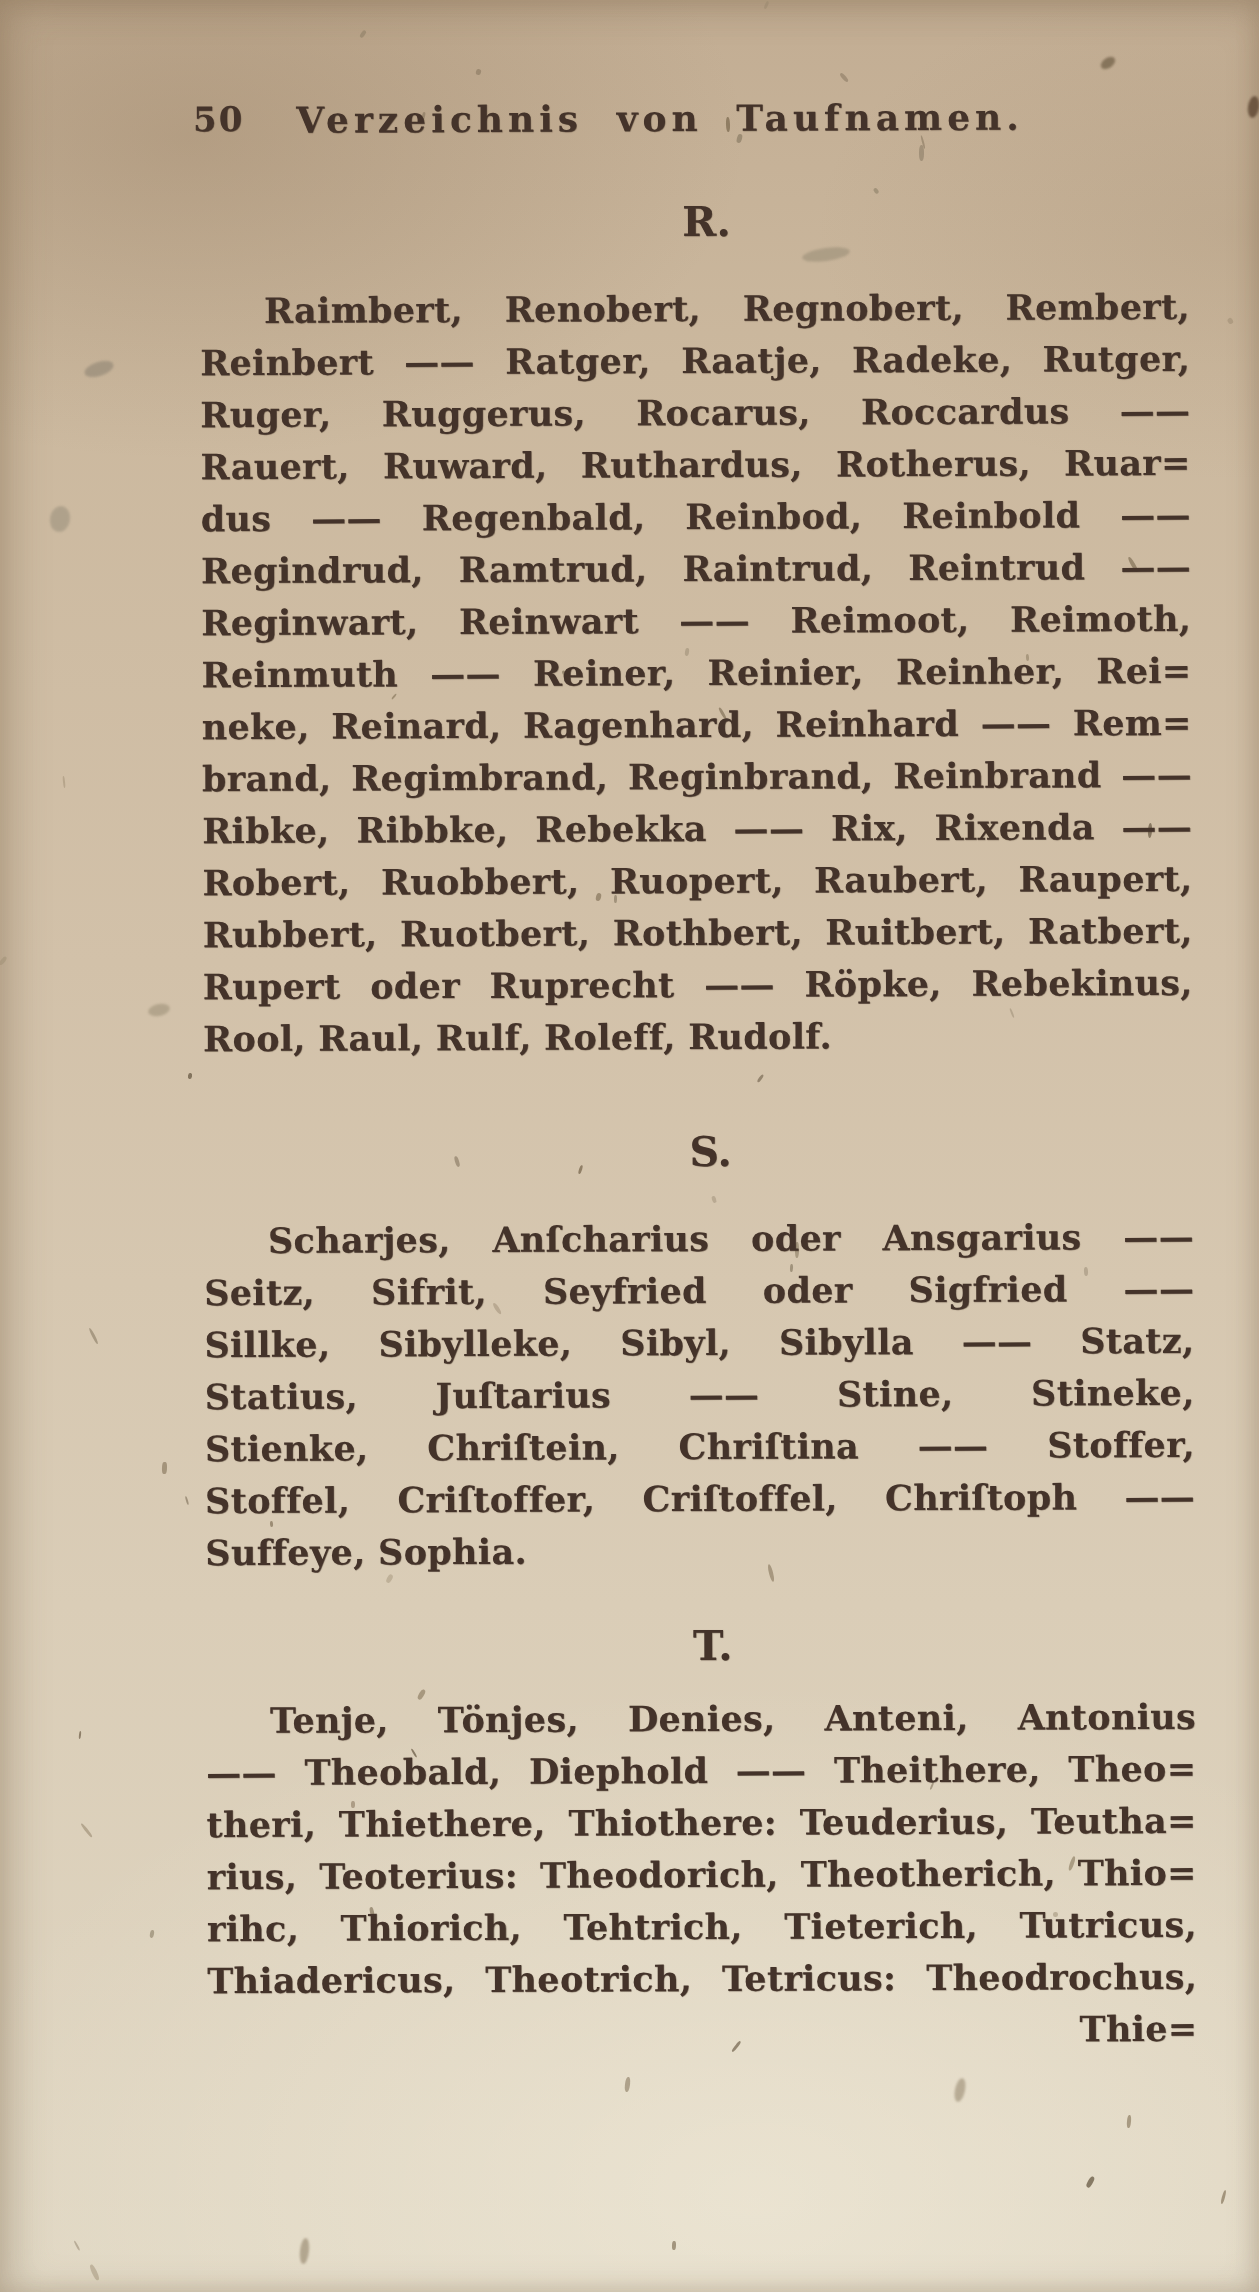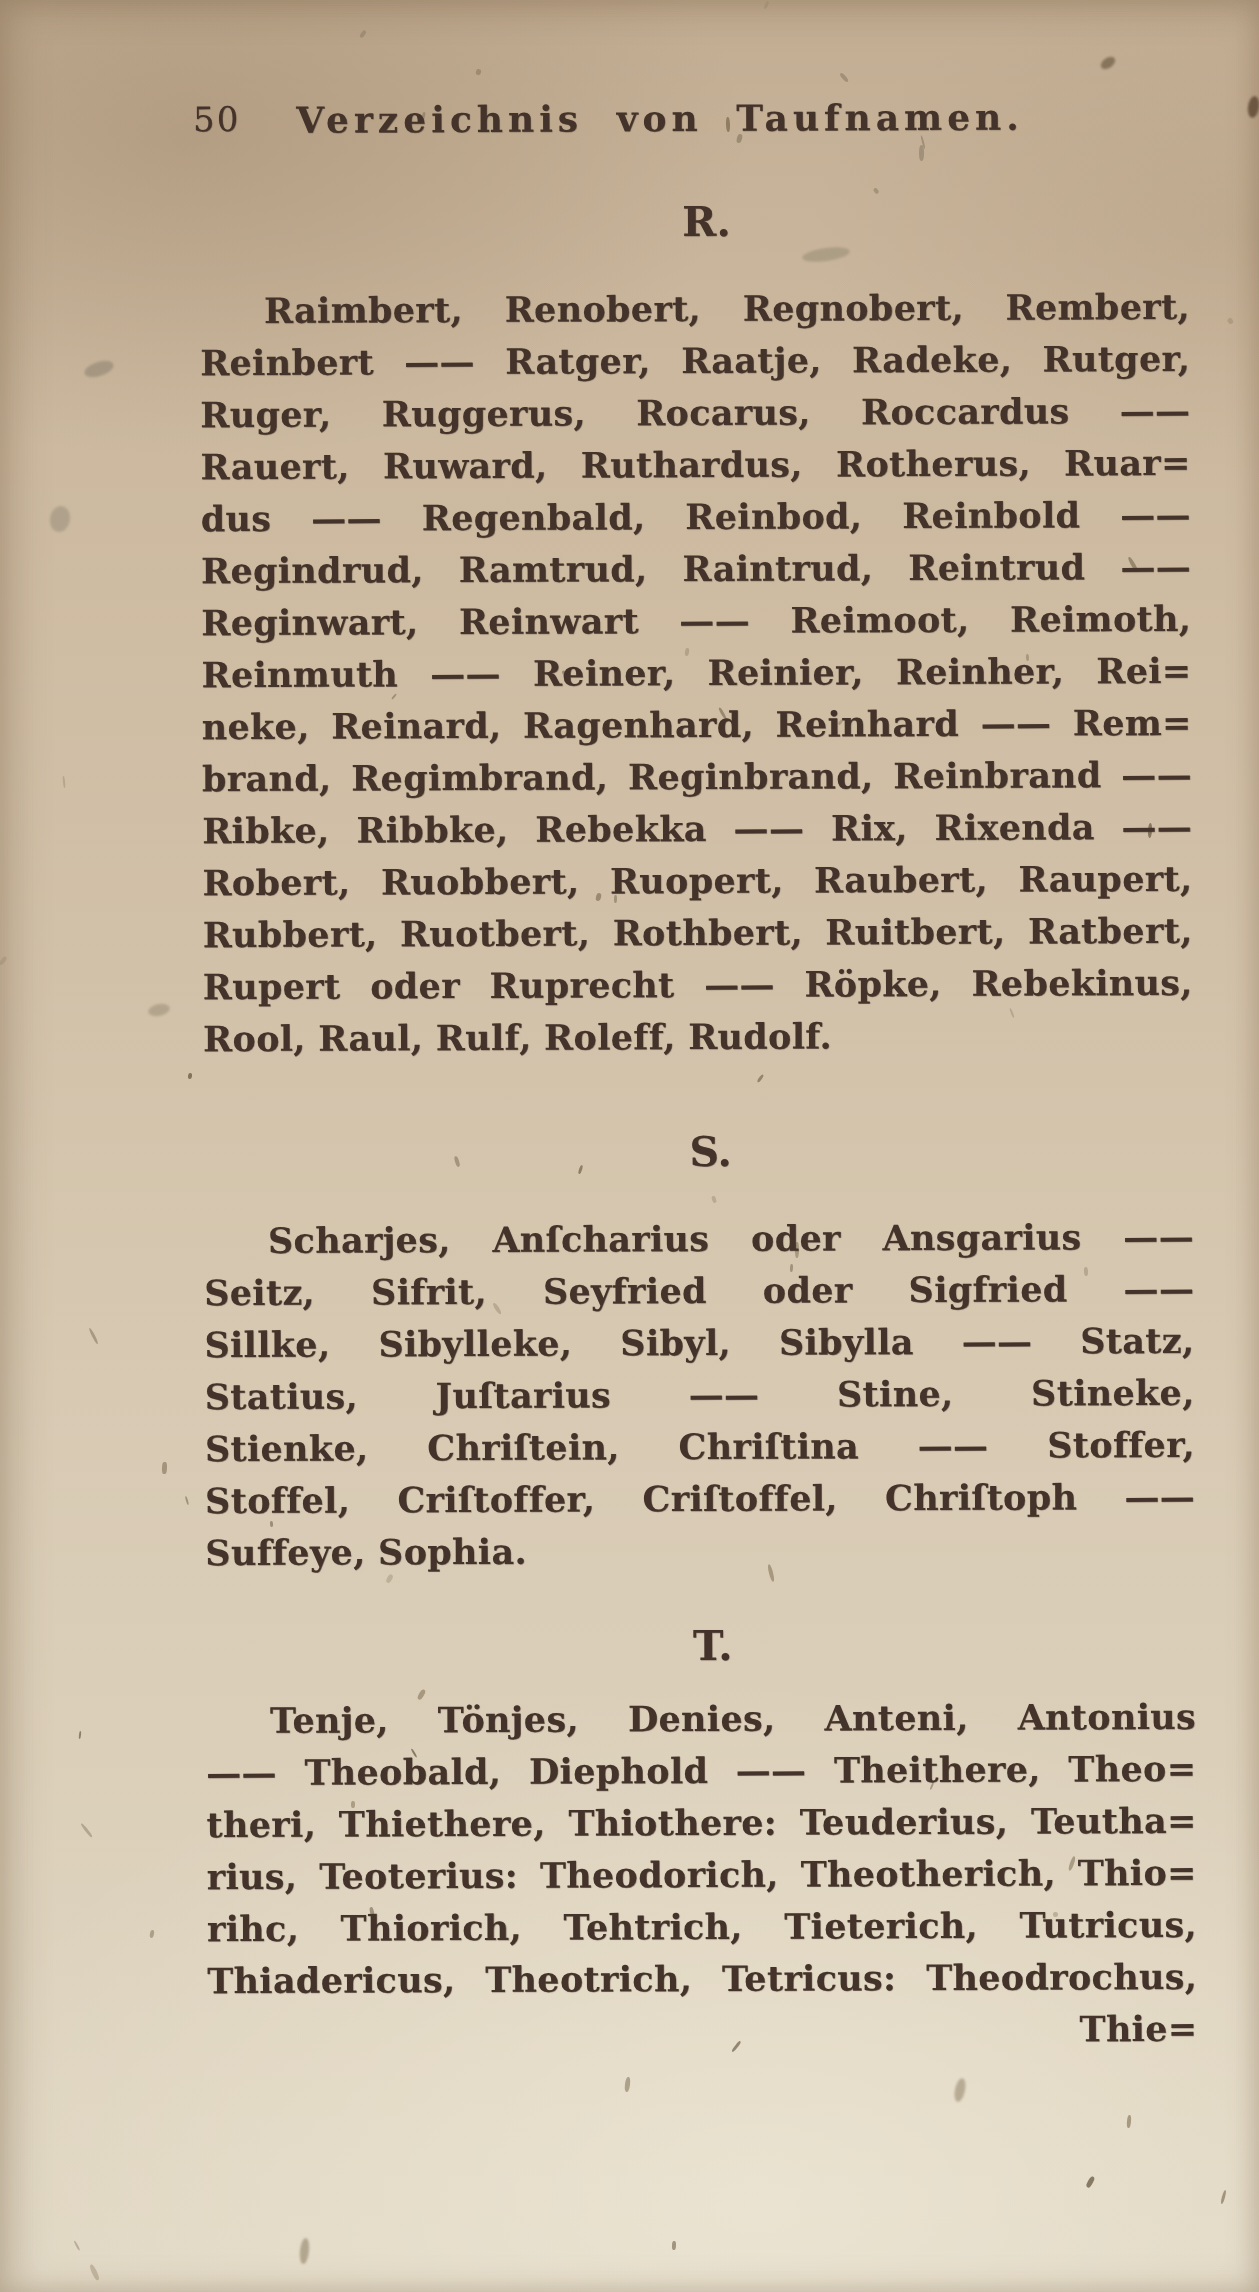--- a/index.html
+++ b/index.html
@@ -22,21 +22,21 @@
   .stain{position:absolute;border-radius:50%;filter:blur(1px);}
   .text-col{
     position:relative;margin-left:203px;width:990px;
     color:#44332a;
     transform:rotate(-0.25deg);
     text-shadow:0.5px 0.5px 0.7px rgba(62,45,33,0.55);
   }
   .header{position:relative;padding-top:97px;height:46px;}
   .pagenum{
     position:absolute;left:-6px;top:97px;
-    font-size:34px;font-weight:400;letter-spacing:2px;
+    font-size:34px;font-weight:700;letter-spacing:2px;
   }
   .running-title{
     text-align:center;font-size:36px;font-weight:700;
     letter-spacing:5px;word-spacing:16px;
     transform:translateX(-34px);
   }
   .section-heading{
     margin:0;text-align:center;font-weight:700;
     font-size:41px;line-height:46px;
     transform:translateX(12px);

